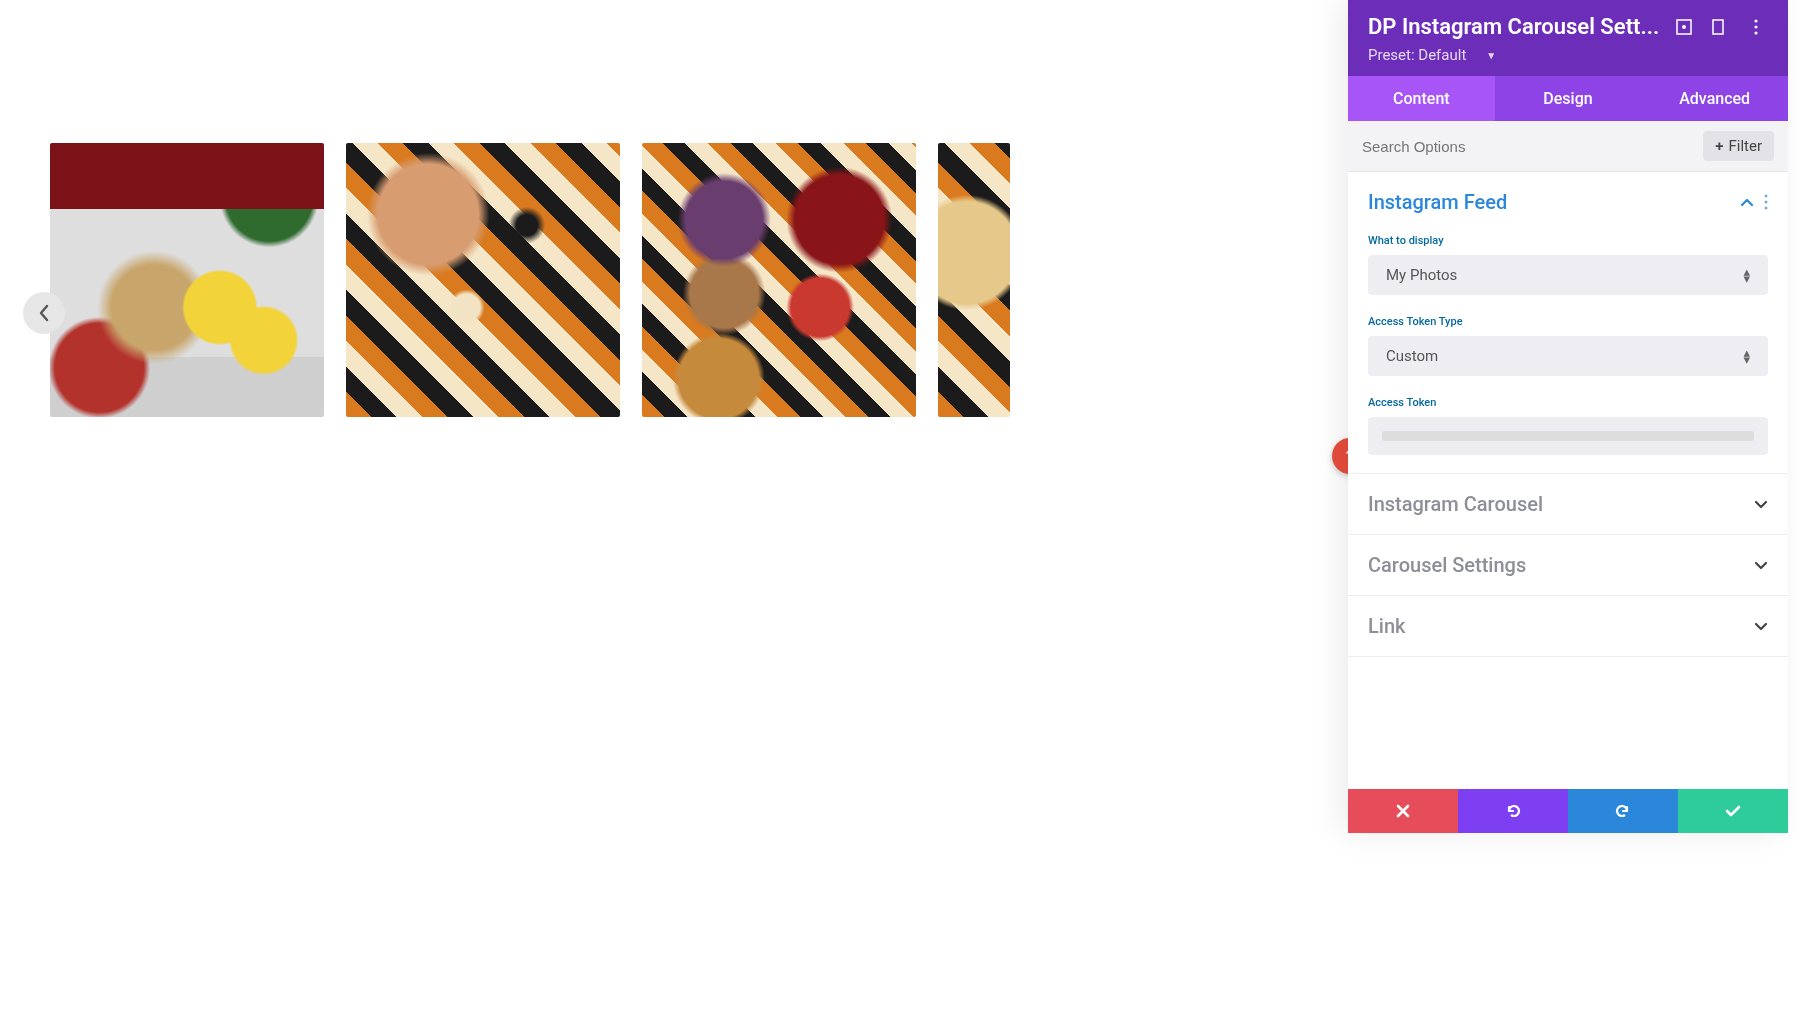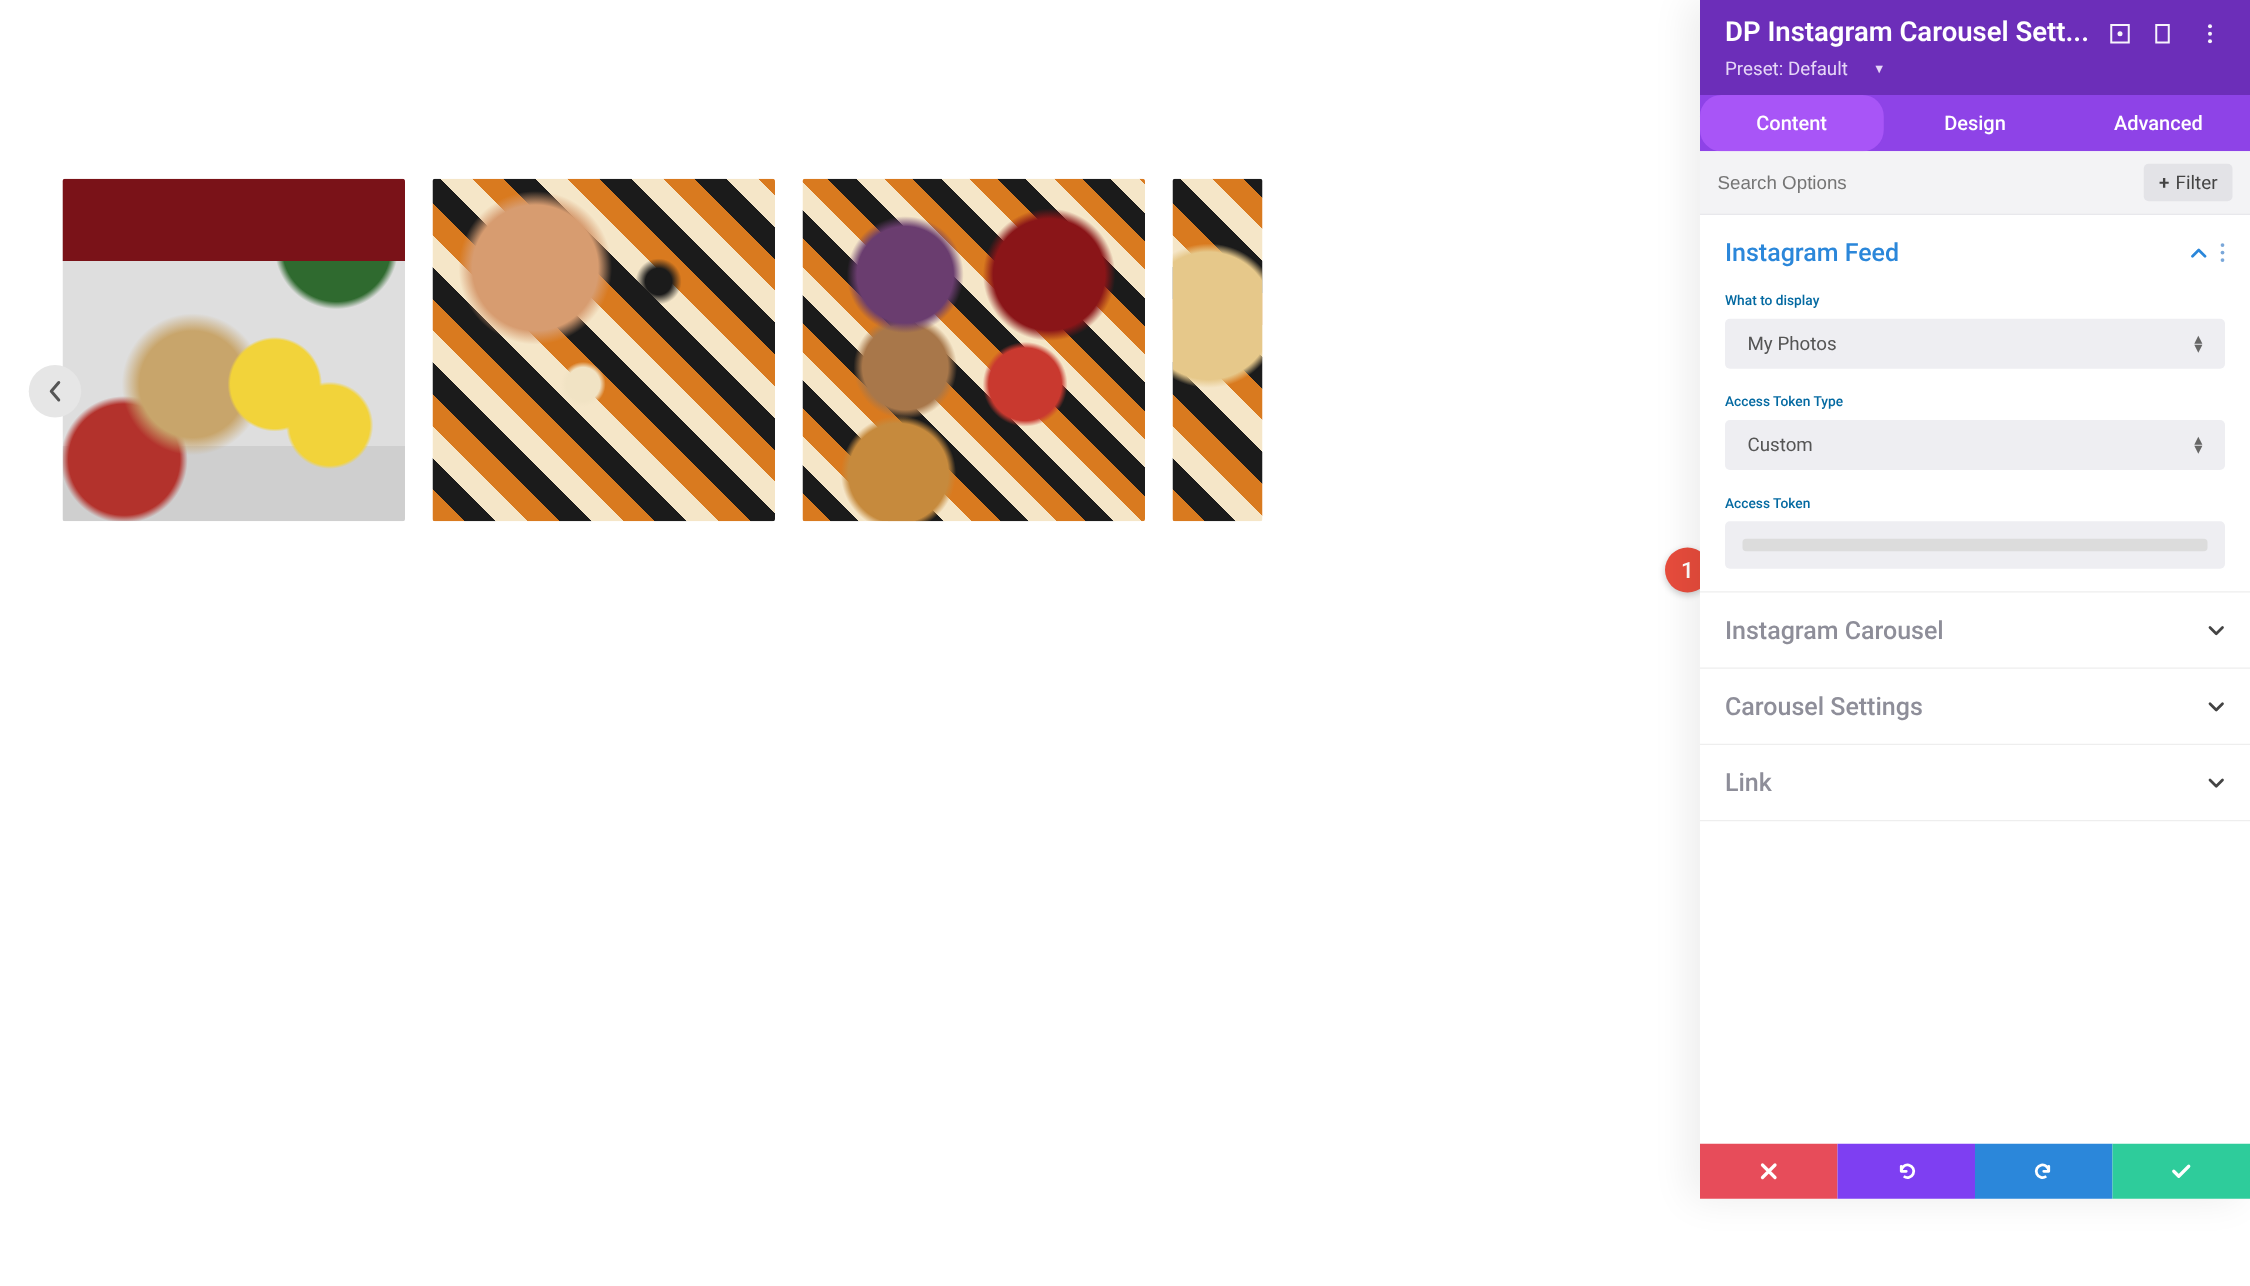--- a/index.html
+++ b/index.html
@@ -37,32 +37,32 @@
     repeating-linear-gradient(45deg, #d97a1f 0 16px, #1b1b1b 16px 32px, #f5e6c8 32px 48px);
 }
 .img4 {
   background:
     radial-gradient(circle at 40% 40%, #e6c88a 0 30%, transparent 34%),
     repeating-linear-gradient(45deg, #d97a1f 0 18px, #1b1b1b 18px 36px, #f5e6c8 36px 54px);
 }
 
 .carousel-prev { position: absolute; top: 292px; left: 23px; width: 42px; height: 42px; border-radius: 50%; background: #e6e6e6; display: flex; align-items: center; justify-content: center; color: #444; cursor: pointer; font-size: 20px; }
 
-.sidebar { position: absolute; right: 0; top: 0; width: 440px; height: 959px; background: #fff; box-shadow: -8px 0 30px rgba(0,0,0,0.08); display: flex; flex-direction: column; }
+.sidebar { position: absolute; right: 12px; top: 0; width: 440px; height: 833px; background: #fff; box-shadow: -8px 0 30px rgba(0,0,0,0.08); display: flex; flex-direction: column; }
 
 .hdr { background: #6c2eb9; color: #fff; padding: 14px 20px 12px 20px; }
 .hdr-row { display: flex; align-items: center; gap: 12px; }
 .hdr-title { font-size: 22px; font-weight: 600; flex: 1; white-space: nowrap; overflow: hidden; text-overflow: ellipsis; }
 .hdr-ico { width: 24px; height: 24px; display: flex; align-items: center; justify-content: center; cursor: pointer; opacity: 0.95; }
 .hdr-preset { margin-top:7px; font-size: 15px; color: #e6d7f7; display: inline-flex; align-items: center; gap: 20px; cursor: pointer; }
 .hdr-preset .caret { font-size: 10px; }
 
 .tabs { display: flex; background: #8e43e7; }
 .tab { flex: 1; text-align: center; padding: 13px 0; color: #fff; font-size: 16px; font-weight: 500; cursor: pointer; }
-.tab.active { background: #a855f7; border-radius: 17px; }
+.tab.active { background: #a855f7; }
 
 .search-row { display: flex; align-items: center; padding: 10px 14px; background: #f3f3f5; border-bottom: 1px solid #e8e8ec; }
 .search-input { flex: 1; border: none; background: transparent; font-size: 15px; color: #555; outline: none; }
 .filter-btn { display: flex; align-items: center; gap: 5px; background: #e3e3e7; border-radius: 4px; padding: 6px 12px; font-size: 15px; color: #444; cursor: pointer; }
 
 .panel-body { flex: 1; overflow-y: auto; }
 .section { border-bottom: 1px solid #eee; padding: 18px 20px; }
 .section-hd { display: flex; align-items: center; justify-content: space-between; gap: 24px; }
 .section-title { font-size: 20px; font-weight: 500; color: #8e8e99; }
 .section.open .section-title { color: #2b87da; }

